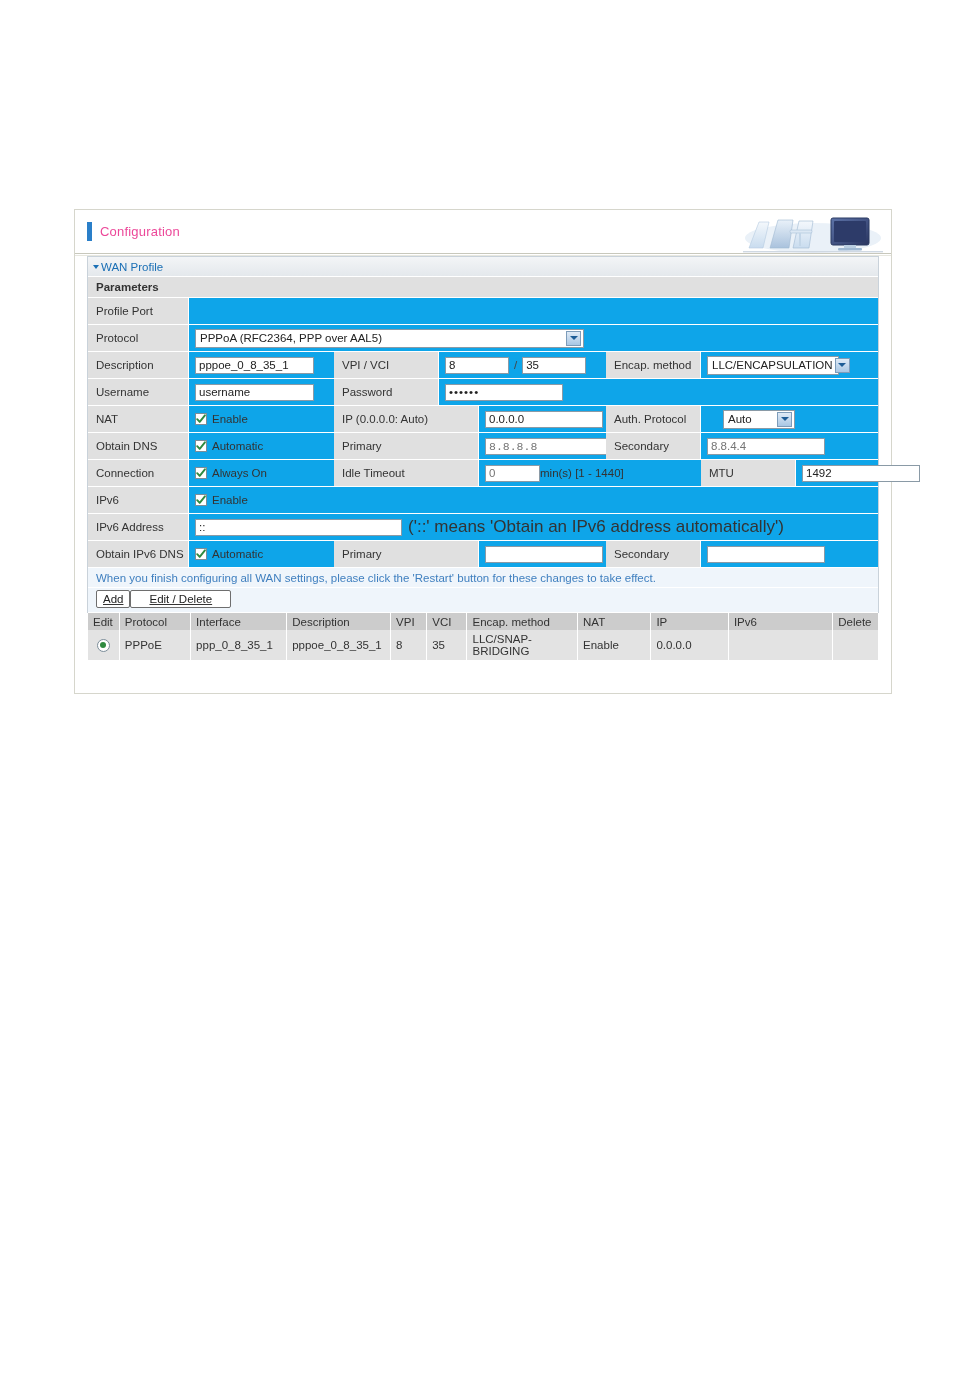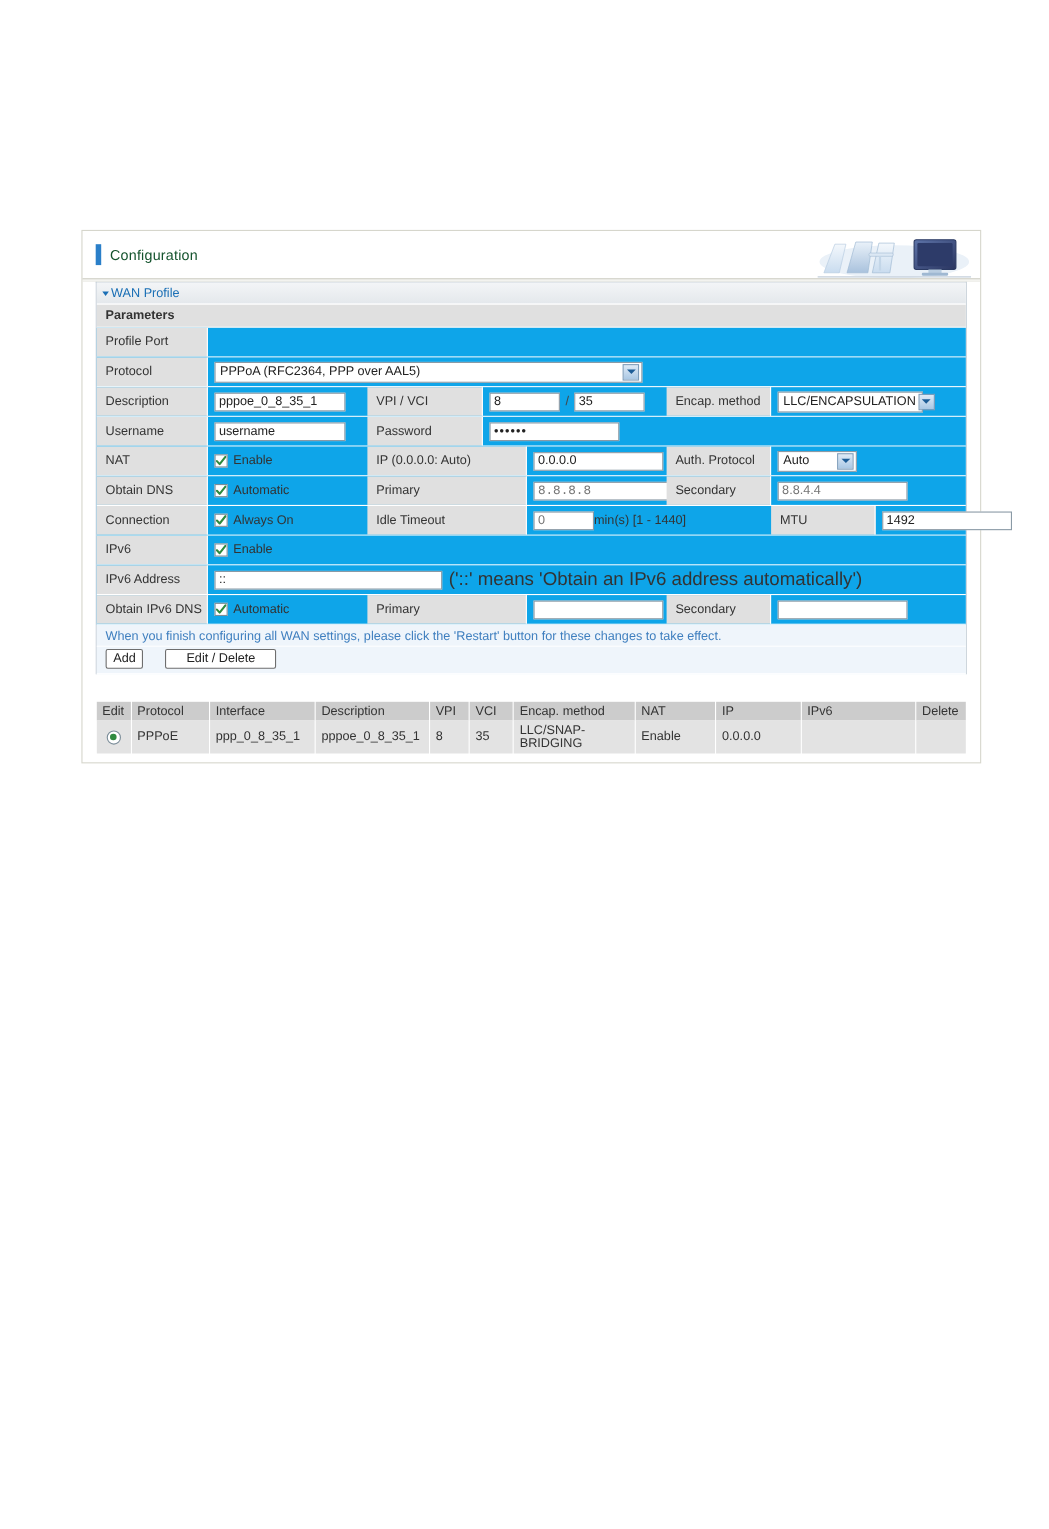--- a/index.html
+++ b/index.html
@@ -41,21 +41,21 @@
     display: flex;
     align-items: center;
   }
   .banner-bar {
     width: 5px;
     height: 19px;
     background: #2a7fc9;
     margin-right: 8px;
   }
   .banner-title {
-    color: #14532d;
+    color: #ec4899;
     font-size: 13px;
     letter-spacing: .2px;
   }
   .banner-rule {
     position: absolute;
     left: 0;
     right: 0;
     bottom: 2px;
     height: 1px;
     background: #c8c8bc;
@@ -225,21 +225,22 @@
   .note {
     color: #3f7fbf;
     font-size: 11.5px;
   }
   .btnrow {
     background: #eff5fb;
     padding: 2px 0 4px 8px;
     border-bottom: 1px solid #ffffff;
     display: flex;
     align-items: center;
-    gap: 20px;
+    gap: 0;
+    text-decoration: underline;
   }
   button.btn {
     font-family: "Liberation Sans", sans-serif;
     font-size: 11.5px;
     color: #222;
     background: #ffffff;
     border: 1px solid #6e6e6e;
     border-radius: 2px;
     padding: 2px 6px;
     line-height: 12px;
@@ -247,21 +248,20 @@
   }
   button.btn.wide { padding: 2px 18px; }
 
   
   table.grid {
     width: 100%;
     border-collapse: separate;
     border-spacing: 1px 0;
     font-size: 11.5px;
     background: #ffffff;
-    margin-top: 25px;
   }
   table.grid th {
     background: #cccccc;
     color: #333;
     font-weight: normal;
     text-align: left;
     padding: 2px 5px;
     height: 17px;
     vertical-align: middle;
     box-sizing: border-box;
@@ -410,21 +410,21 @@
             </svg>
         </span>
         <span class="cbl">Enable</span>
       </div>
       <div class="lbl w2">IP (0.0.0.0: Auto)</div>
       <div class="fld" style="width:127px;">
         <input class="txt" style="width: 118px;" value="0.0.0.0">
       </div>
       <div class="lbl" style="width:95px;">Auth. Protocol</div>
       <div class="fld grow">
-        <div class="fakesel" style="width:72px;">
+        <div class="fakesel" style="width:72px;margin-left:16px;">
           <span class="txtv">Auto</span>
           <span class="arrowbox">
               <span class="caret"></span>
             </span>
         </div>
       </div>
     </div>
 
     <div class="frow">
       <div class="lbl w1">Obtain DNS</div>

